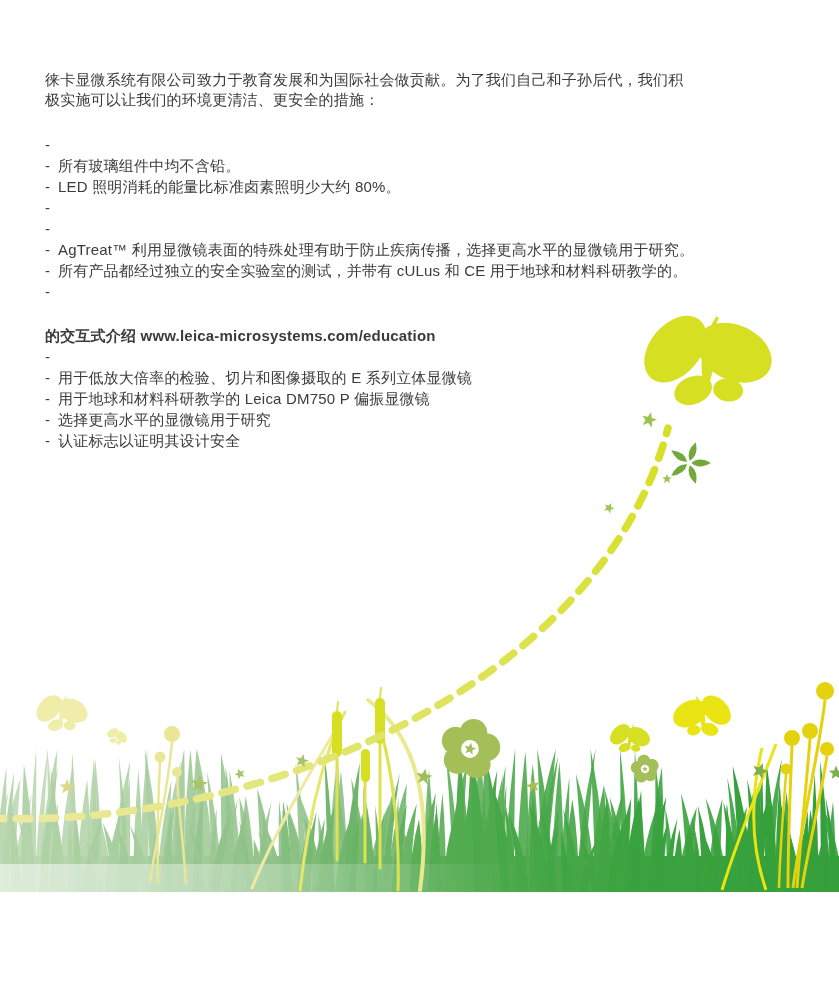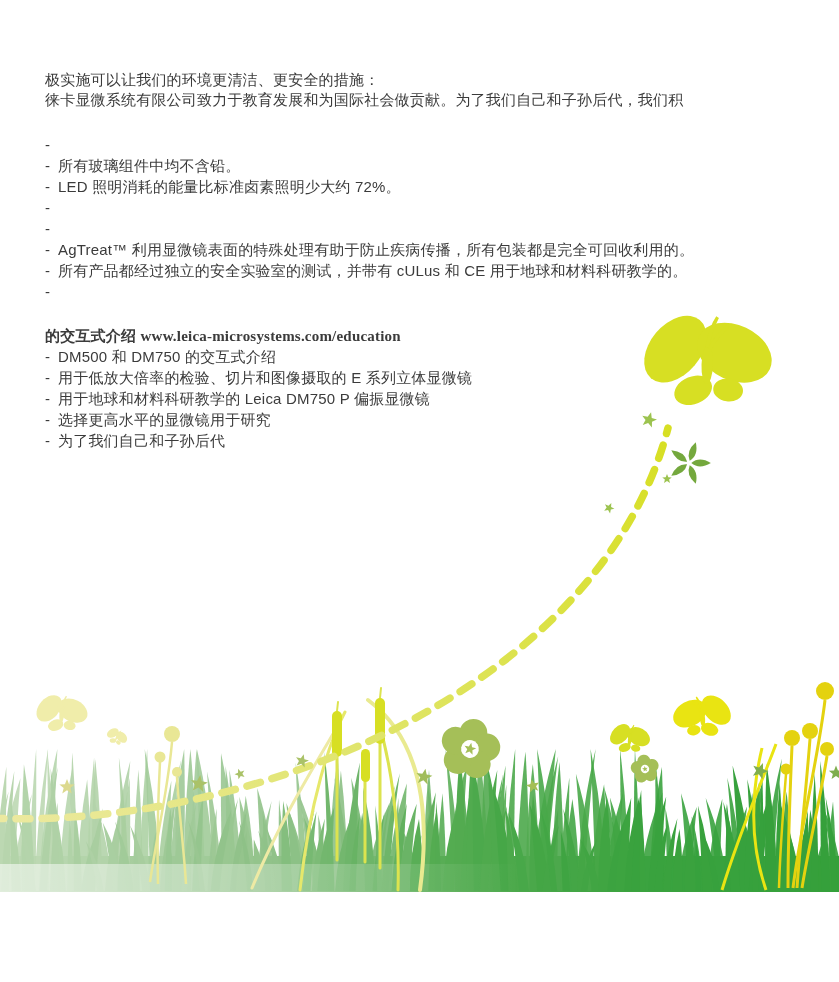--- a/index.html
+++ b/index.html
@@ -11,102 +11,101 @@
     font-family:"Liberation Sans","DejaVu Sans",sans-serif;
     color:var(--text,#3b3b3b);
   }
   .intro{position:absolute;left:45px;top:70px;width:760px;font-size:15px;line-height:19.5px;letter-spacing:.2px;}
   ul.bullets{position:absolute;left:45px;margin:0;padding:0;list-style:none;font-size:15px;letter-spacing:.2px;}
   ul.eco{top:134px;line-height:21px;}
   ul.info{top:346px;line-height:21px;}
   ul.bullets li{display:flex;}
   ul.bullets .dash{width:13px;flex:0 0 13px;}
   h2.more-info{position:absolute;left:45px;top:327px;margin:0;font-size:15px;font-weight:bold;letter-spacing:.2px;}
-  h2.more-info .url{font-family:Liberation Serif, serif;}
+  h2.more-info .url{font-family:Liberation Sans, sans-serif;}
   svg.decor{position:absolute;left:0;top:0;}
 </style>
 </head>
 <body>
 
 <div class="page" style="--text: #3b3b3b; --chartreuse: #d7df23; --brightYellow: #e9e412; --paleYellow: #f0edaa; --paleDash: #ece9a0; --olive: #a5bf58; --leafGreen: #74a83d; --gold: #e4d20f; --paleStem: #e9e795; --cattail: #dce34f; --grassLight: #bcd8b2; --grassMid: #90c289; --grassVivid: #3aa23e;">
 
   <div class="intro">
 
-  <div class="line">极实施可以让我们的环境更清洁、更安全的措施：</div>
-      <div class="line">徕卡显微系统有限公司致力于教育发展和为国际社会做贡献。为了我们自己和子孙后代，我们积</div>
+  <div class="line">徕卡显微系统有限公司致力于教育发展和为国际社会做贡献。为了我们自己和子孙后代，我们积</div>
+      <div class="line">极实施可以让我们的环境更清洁、更安全的措施：</div>
     </div>
 
   <ul class="bullets eco">
 
       <li>
         <span class="dash">-</span>
       </li>
 
       <li>
         <span class="dash">-</span>
         <span class="txt">所有玻璃组件中均不含铅。</span>
       </li>
 
       <li>
         <span class="dash">-</span>
-        <span class="txt">LED 照明消耗的能量比标准卤素照明少大约 72%。</span>
-      </li>
-
-      <li>
-        <span class="dash">-</span>
-      </li>
-
-      <li>
-        <span class="dash">-</span>
-      </li>
-
-      <li>
-        <span class="dash">-</span>
-        <span class="txt">AgTreat™ 利用显微镜表面的特殊处理有助于防止疾病传播，所有包装都是完全可回收利用的。</span>
+        <span class="txt">LED 照明消耗的能量比标准卤素照明少大约 80%。</span>
+      </li>
+
+      <li>
+        <span class="dash">-</span>
+      </li>
+
+      <li>
+        <span class="dash">-</span>
+      </li>
+
+      <li>
+        <span class="dash">-</span>
+        <span class="txt">AgTreat™ 利用显微镜表面的特殊处理有助于防止疾病传播，选择更高水平的显微镜用于研究。</span>
       </li>
 
       <li>
         <span class="dash">-</span>
         <span class="txt">所有产品都经过独立的安全实验室的测试，并带有 cULus 和 CE 用于地球和材料科研教学的。</span>
       </li>
 
       <li>
         <span class="dash">-</span>
       </li>
     </ul>
 
   <h2 class="more-info">
     <span>的交互式介绍 </span><span class="url">www.leica-microsystems.com/education</span>
   </h2>
 
   <ul class="bullets info">
 
       <li>
         <span class="dash">-</span>
-        <span class="txt">DM500 和 DM750 的交互式介绍</span>
       </li>
 
       <li>
         <span class="dash">-</span>
         <span class="txt">用于低放大倍率的检验、切片和图像摄取的 E 系列立体显微镜</span>
       </li>
 
       <li>
         <span class="dash">-</span>
         <span class="txt">用于地球和材料科研教学的 Leica DM750 P 偏振显微镜</span>
       </li>
 
       <li>
         <span class="dash">-</span>
         <span class="txt">选择更高水平的显微镜用于研究</span>
       </li>
 
       <li>
         <span class="dash">-</span>
-        <span class="txt">为了我们自己和子孙后代</span>
+        <span class="txt">认证标志以证明其设计安全</span>
       </li>
     </ul>
 
   <svg class="decor" width="839" height="982" viewBox="0 0 839 982" aria-hidden="true">
     <defs>
       <linearGradient id="grassGrad" x1="0" y1="0" x2="839" y2="0" gradientUnits="userSpaceOnUse">
         <stop offset="0" stop-color="#bcd8b2"></stop>
         <stop offset="0.33" stop-color="#90c289"></stop>
         <stop offset="0.55" stop-color="#55ac52"></stop>
         <stop offset="0.75" stop-color="#3ba33f"></stop>

